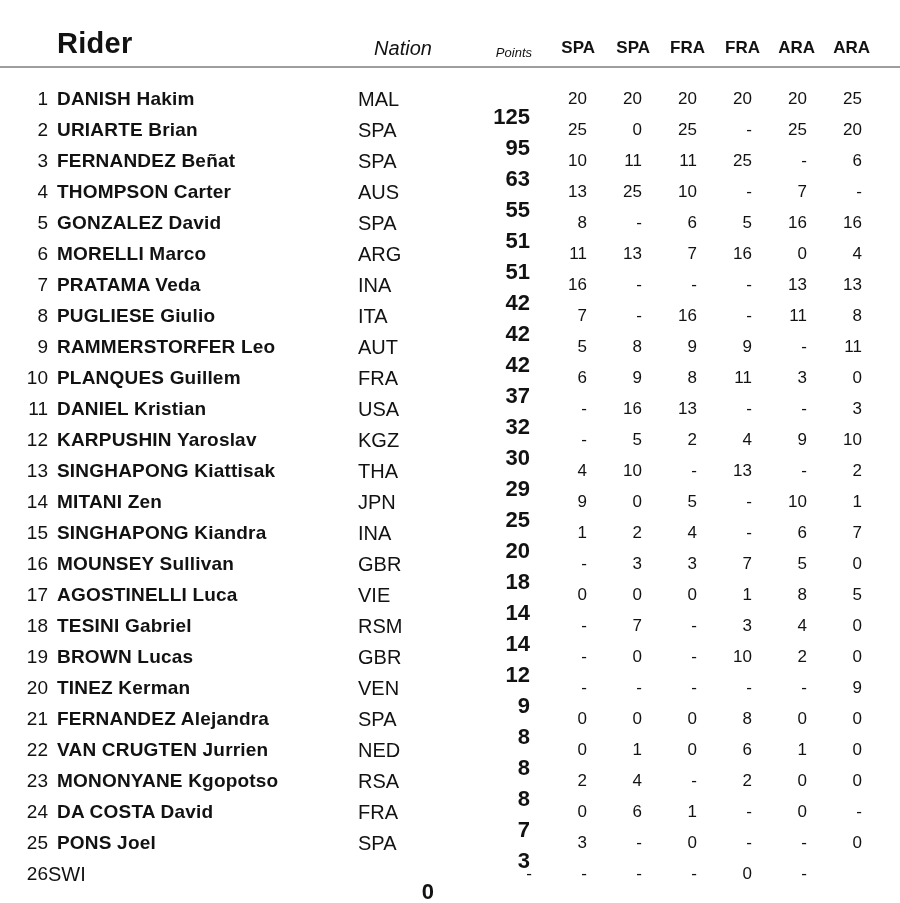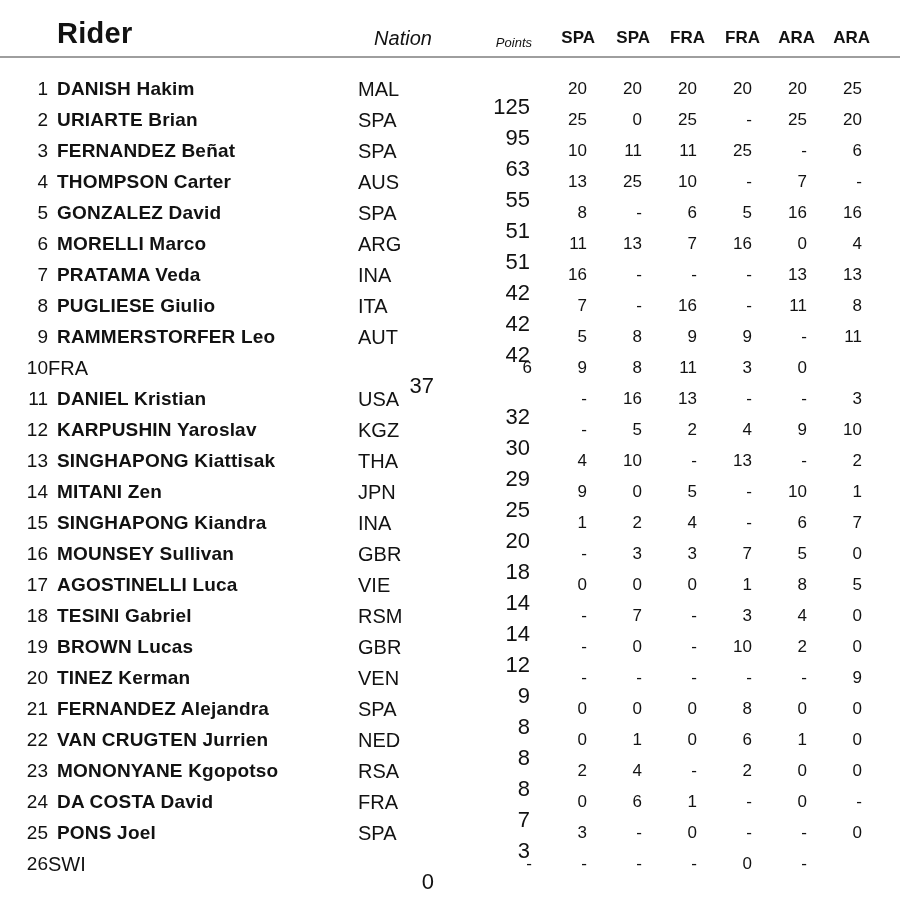--- a/index.html
+++ b/index.html
@@ -9,20 +9,21 @@
   }
   body {
     width: 900px;
     height: 903px;
     font-family: "Liberation Sans", sans-serif;
     color: #121212;
     overflow: hidden;
   }
   .page {
     width: 900px;
+    padding-top: 10px;
     box-sizing: border-box;
   }
   .grid-row {
     display: grid;
     grid-template-columns: 36px 310px 90px 96px repeat(6, 55px);
     align-items: center;
     padding-left: 12px;
   }
   .header-row {
     height: 50px;
@@ -52,21 +53,21 @@
   }
   .nation {
     font-size: 20px;
     text-align: left;
     font-weight: 400;
   }
   .points {
     font-size: 22px;
     text-align: right;
     padding-right: 14px;
-    font-weight: 400;
+    font-weight: 700;
     margin-top: 36px;
   }
   .score {
     font-size: 17px;
     text-align: right;
     padding-right: 12px;
     font-weight: 400;
   }
   .rider-h {
     grid-column: 1 / span 2;
@@ -221,20 +222,21 @@
     <div class="cell points">42</div>
   <div class="cell score">5</div>
         <div class="cell score">8</div>
         <div class="cell score">9</div>
         <div class="cell score">9</div>
         <div class="cell score">-</div>
         <div class="cell score">11</div>
       </div>
       <div class="grid-row body-row">
     <div class="cell pos">10</div>
+    <div class="cell name">PLANQUES Guillem</div>
     <div class="cell nation">FRA</div>
     <div class="cell points">37</div>
   <div class="cell score">6</div>
         <div class="cell score">9</div>
         <div class="cell score">8</div>
         <div class="cell score">11</div>
         <div class="cell score">3</div>
         <div class="cell score">0</div>
       </div>
       <div class="grid-row body-row">

